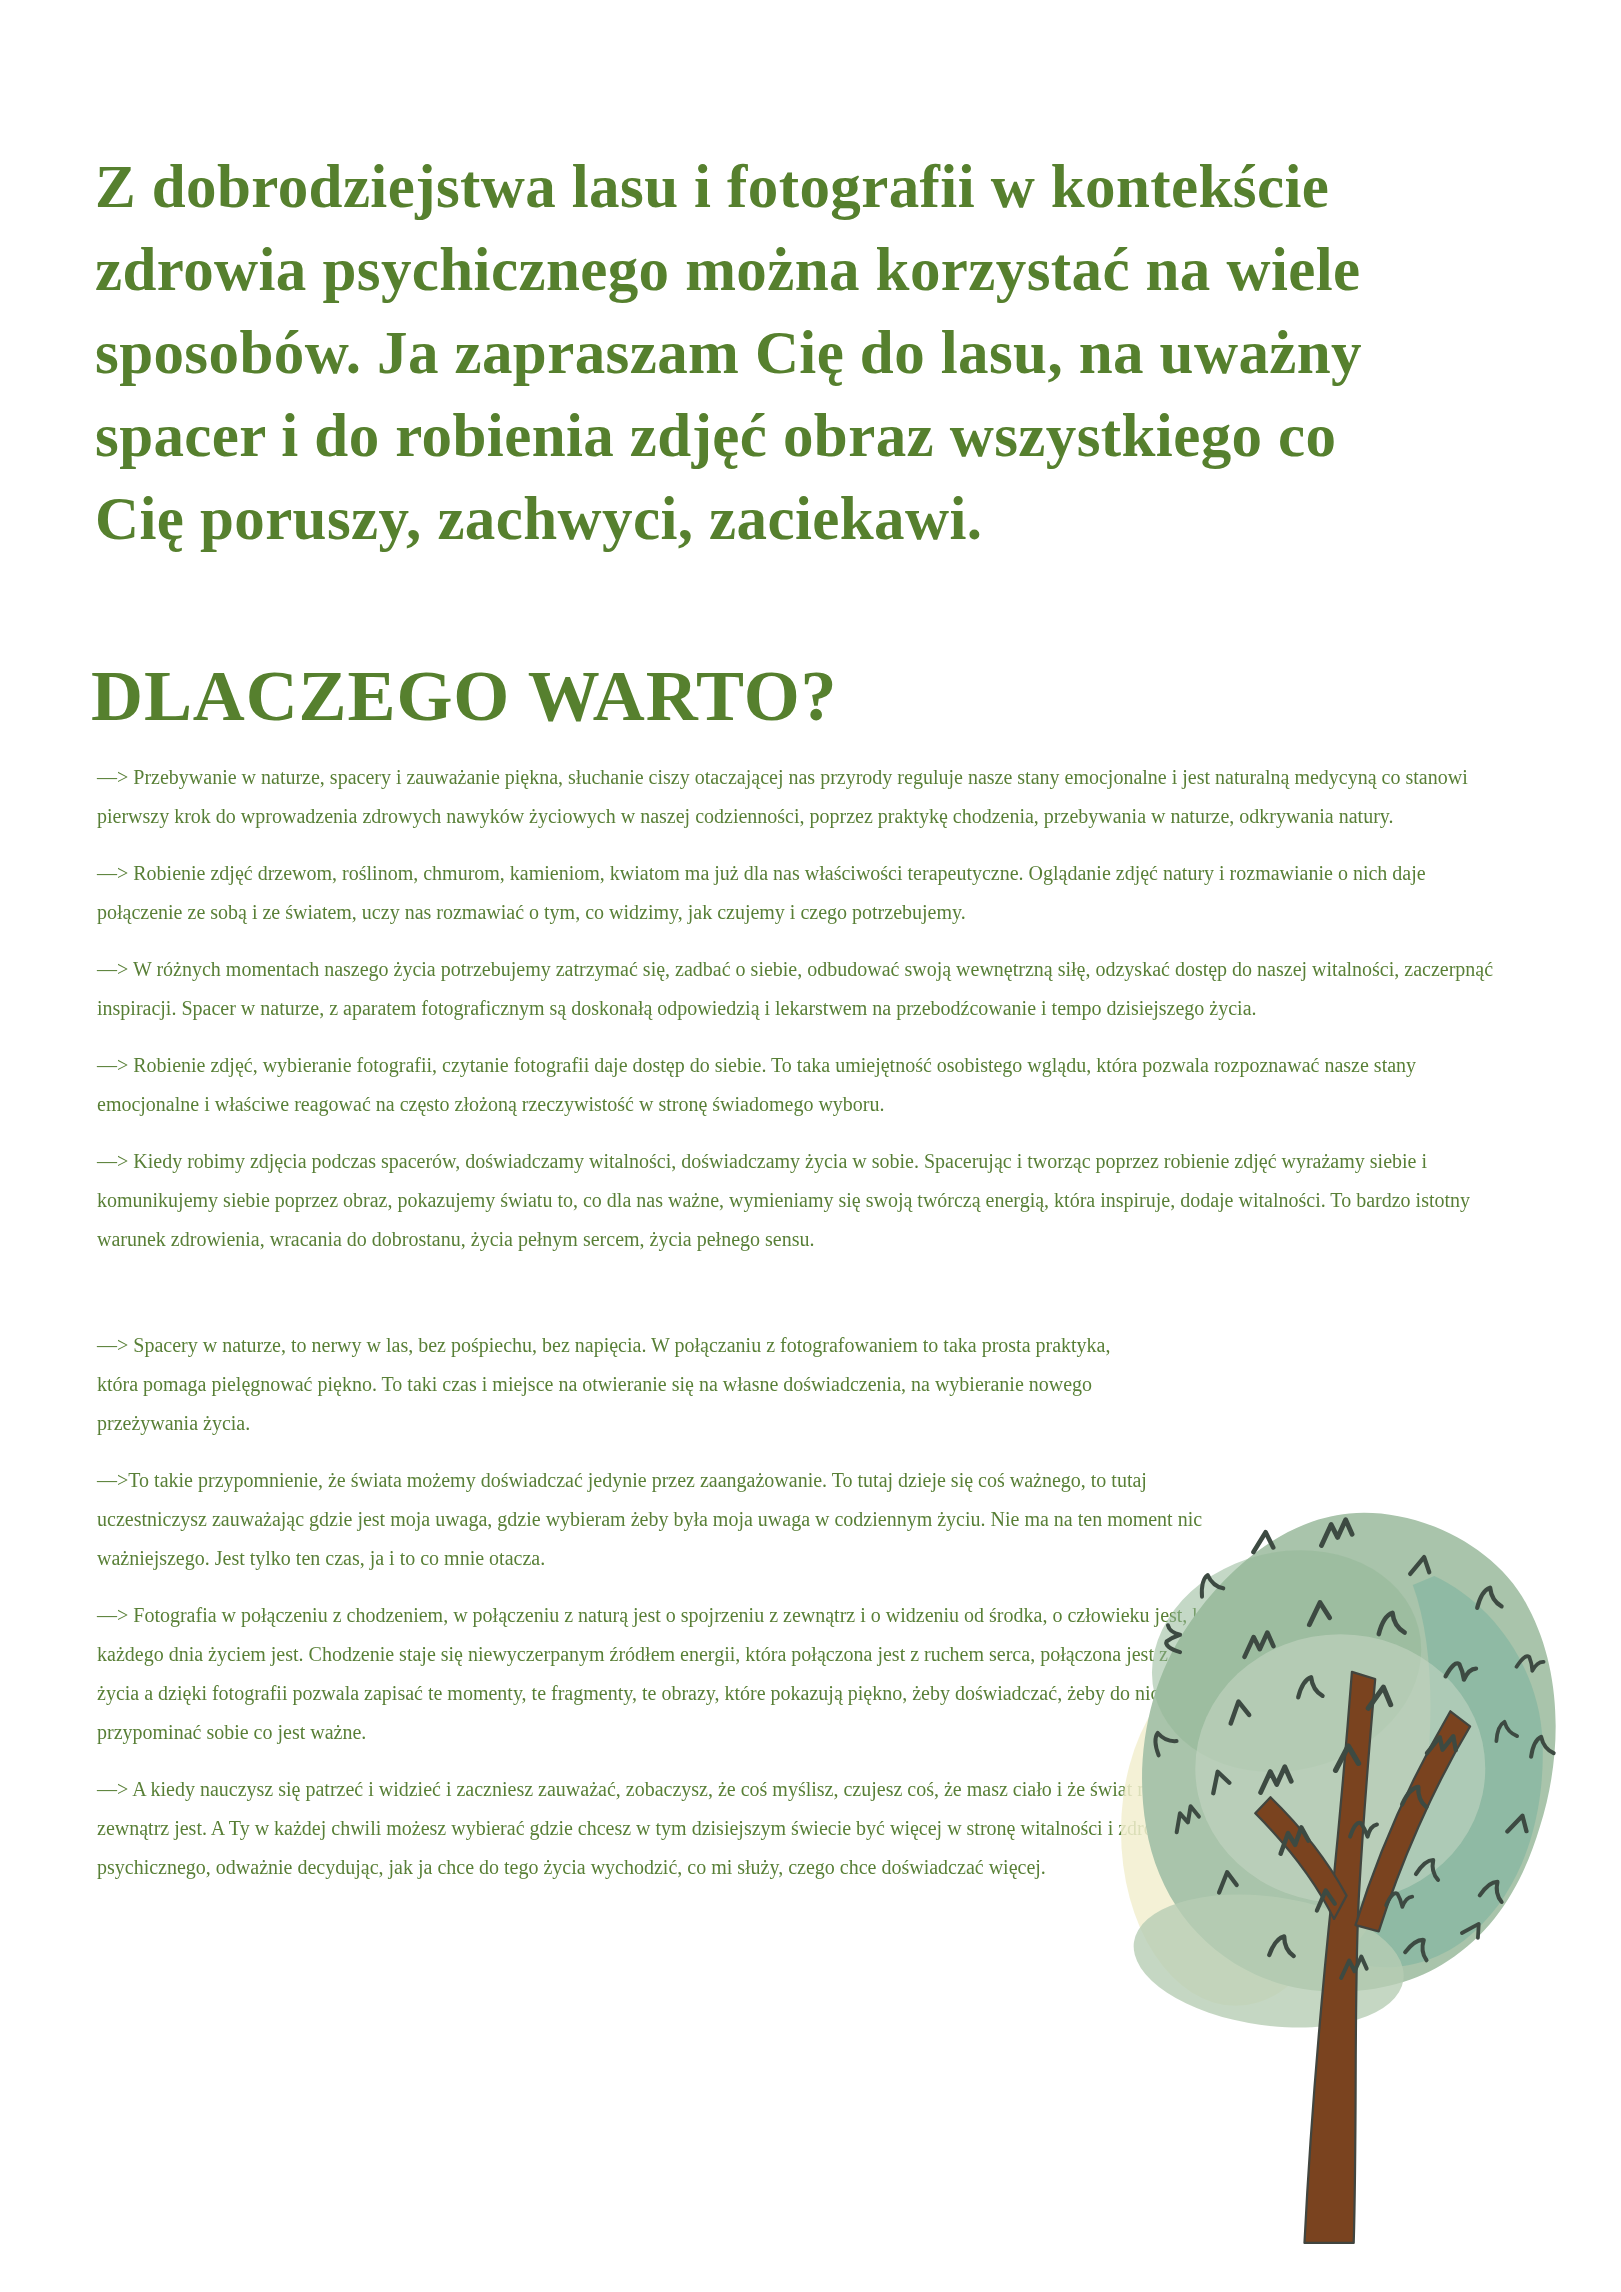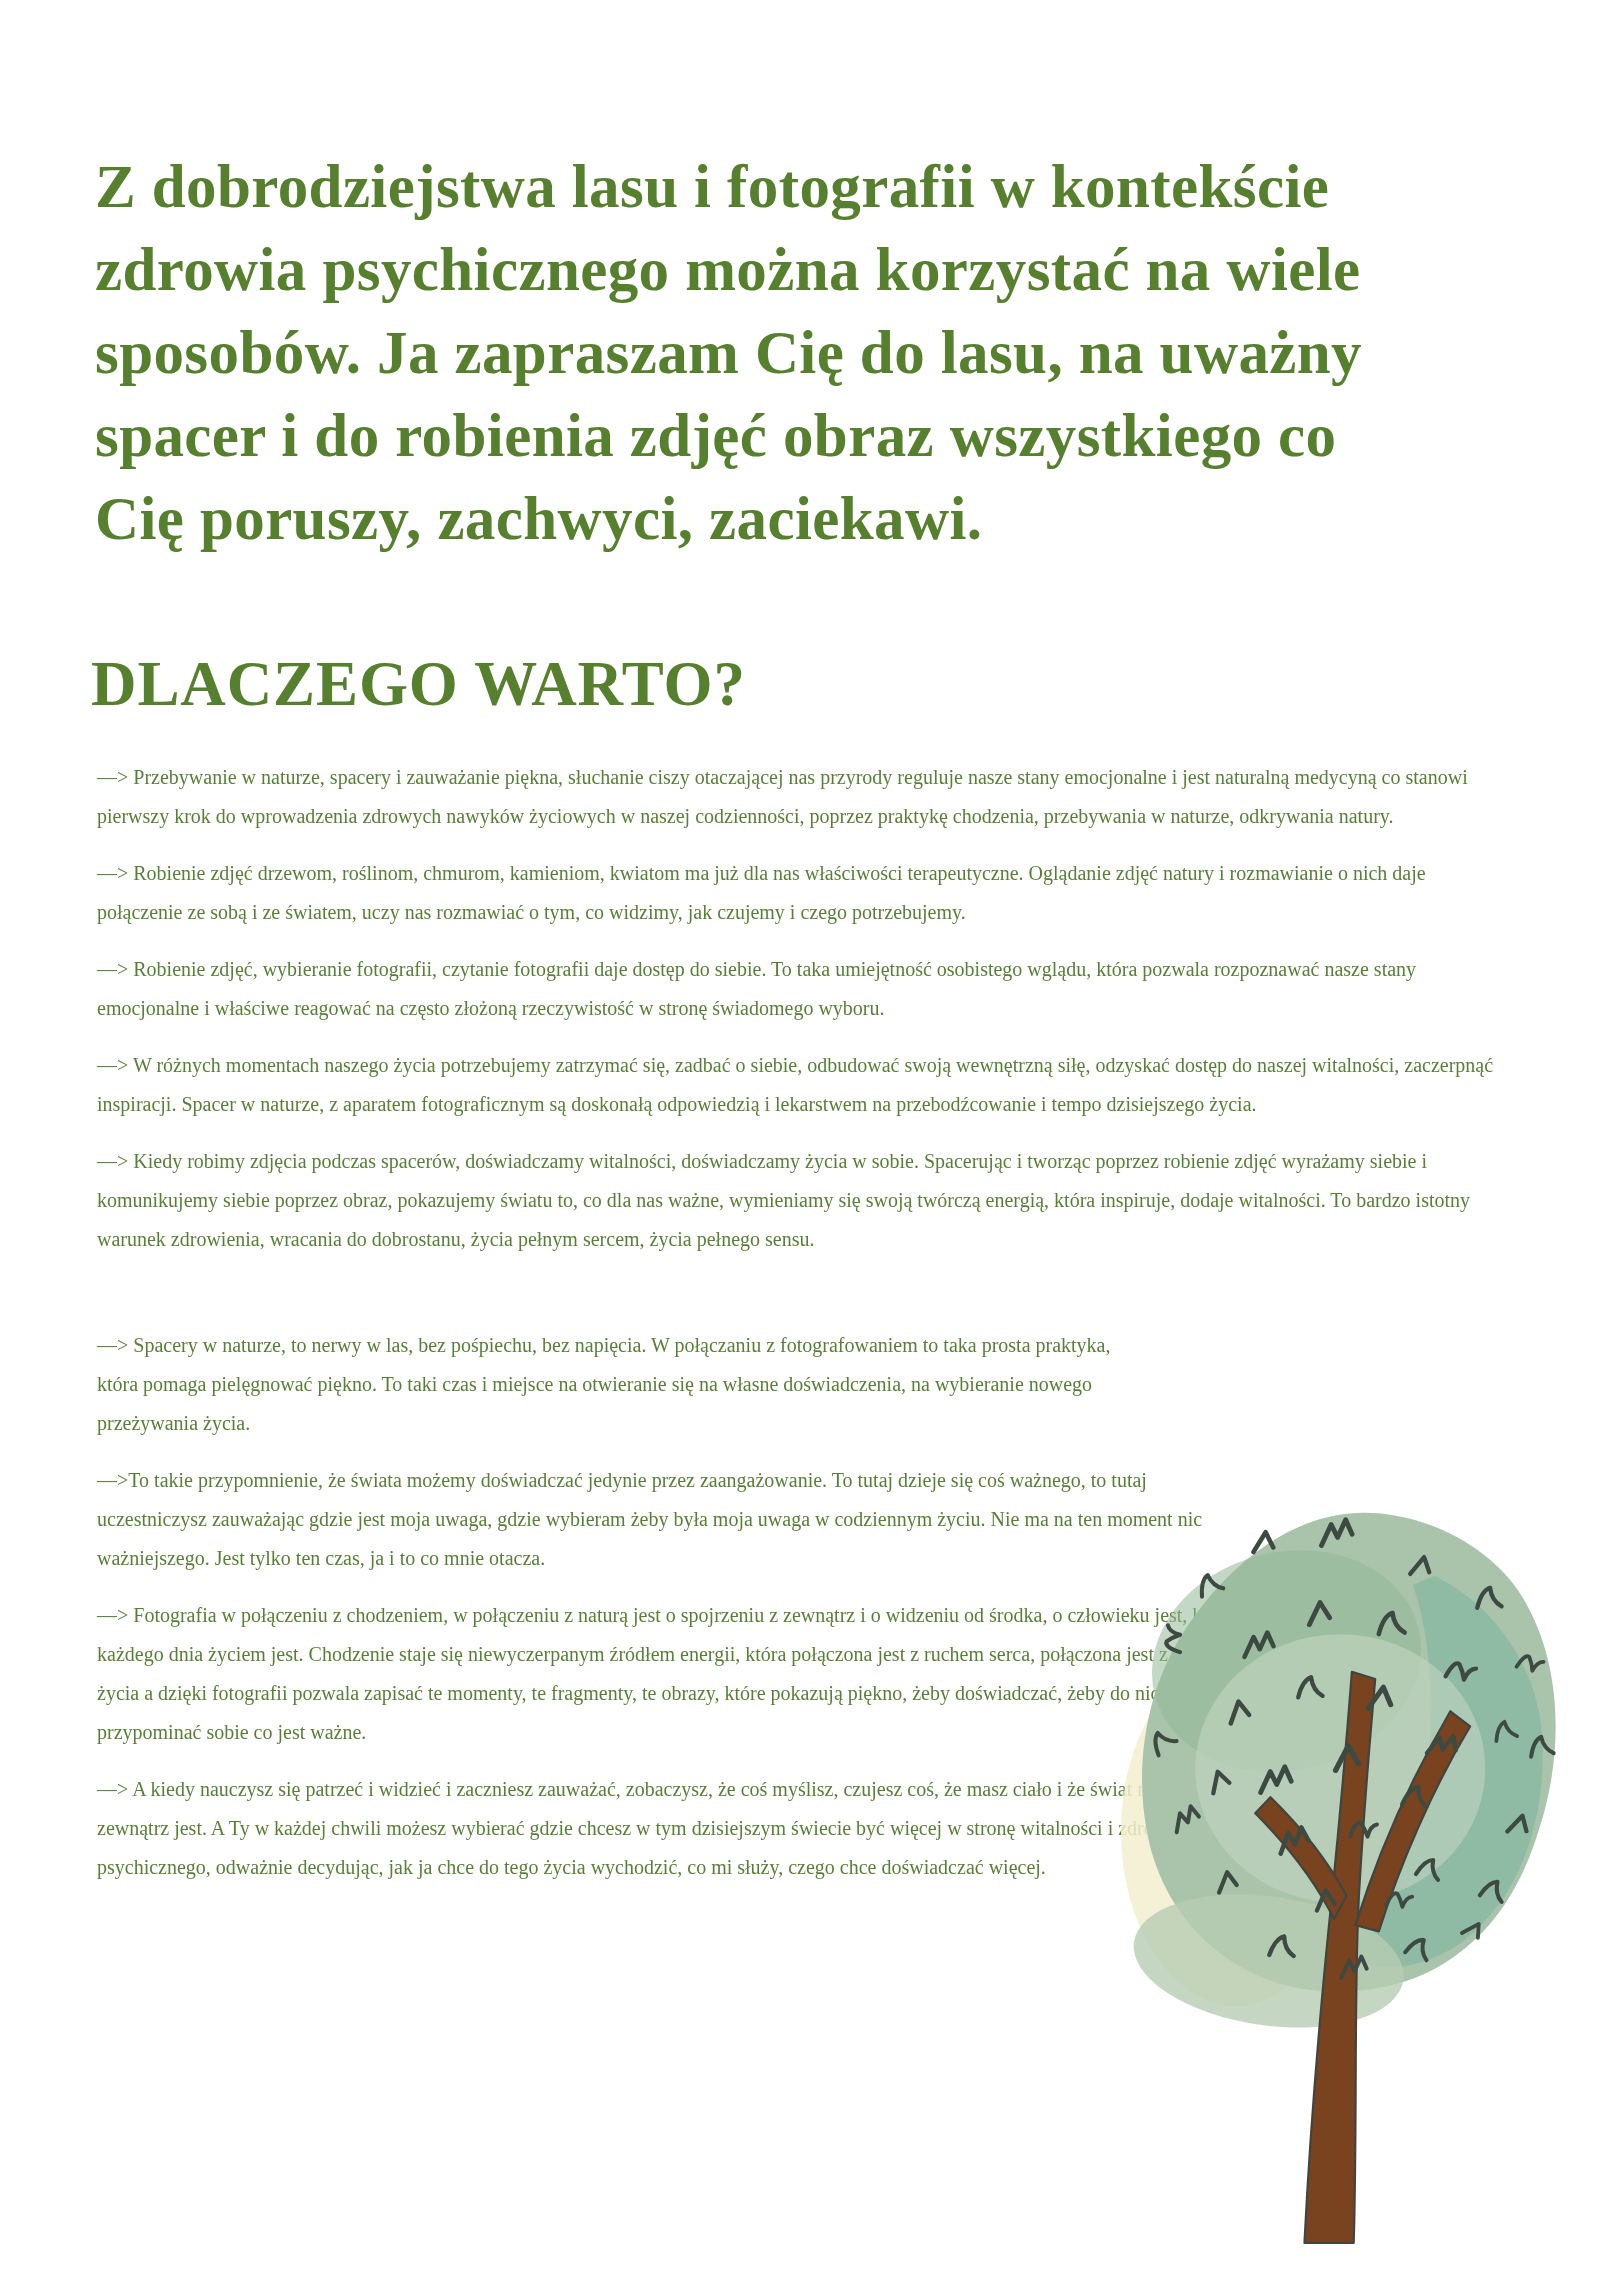--- a/index.html
+++ b/index.html
@@ -15,21 +15,21 @@
     top:104px;left:95px;width:1514px;
     font-size:61px;line-height:83px;
     font-weight:bold;
     letter-spacing:0.4px;
     color:#56802e;
     white-space:pre-line;
   }
   .section-heading{
     position:absolute;
     top:598px;left:91px;width:1514px;
-    font-size:63px;line-height:1.08;
+    font-size:72px;line-height:1.08;
     font-weight:bold;
     letter-spacing:0.9px;
     color:#56802e;
   }
   .body-copy{
     position:absolute;
     top:758px;left:97px;width:1399px;
     color:#587f36;
     font-size:20px;line-height:39px;
   }
@@ -56,22 +56,22 @@
 zdrowia psychicznego można korzystać na wiele
 sposobów. Ja zapraszam Cię do lasu, na uważny
 spacer i do robienia zdjęć obraz wszystkiego co
 Cię poruszy, zachwyci, zaciekawi.</h1>
 
   <h2 class="section-heading">DLACZEGO WARTO?</h2>
 
   <div class="body-copy">
     <p class="w-full">—&gt; Przebywanie w naturze, spacery i zauważanie piękna, słuchanie ciszy otaczającej nas przyrody reguluje nasze stany emocjonalne i jest naturalną medycyną co stanowi pierwszy krok do wprowadzenia zdrowych nawyków życiowych w naszej codzienności, poprzez praktykę chodzenia, przebywania w naturze, odkrywania natury.</p>
     <p class="w-full">—&gt; Robienie zdjęć drzewom, roślinom, chmurom, kamieniom, kwiatom ma już dla nas właściwości terapeutyczne. Oglądanie zdjęć natury i rozmawianie o nich daje połączenie ze sobą i ze światem, uczy nas rozmawiać o tym, co widzimy, jak czujemy i czego potrzebujemy.</p>
+    <p class="w-full">—&gt; W różnych momentach naszego życia potrzebujemy zatrzymać się, zadbać o siebie, odbudować swoją wewnętrzną siłę, odzyskać dostęp do naszej witalności, zaczerpnąć inspiracji. Spacer w naturze, z aparatem fotograficznym są doskonałą odpowiedzią i lekarstwem na przebodźcowanie i tempo dzisiejszego życia.</p>
     <p class="w-full">—&gt; Robienie zdjęć, wybieranie fotografii, czytanie fotografii daje dostęp do siebie. To taka umiejętność osobistego wglądu, która pozwala rozpoznawać nasze stany emocjonalne i właściwe reagować na często złożoną rzeczywistość w stronę świadomego wyboru.</p>
-    <p class="w-full">—&gt; W różnych momentach naszego życia potrzebujemy zatrzymać się, zadbać o siebie, odbudować swoją wewnętrzną siłę, odzyskać dostęp do naszej witalności, zaczerpnąć inspiracji. Spacer w naturze, z aparatem fotograficznym są doskonałą odpowiedzią i lekarstwem na przebodźcowanie i tempo dzisiejszego życia.</p>
     <p class="w-full">—&gt; Kiedy robimy zdjęcia podczas spacerów, doświadczamy witalności, doświadczamy życia w sobie. Spacerując i tworząc poprzez robienie zdjęć wyrażamy siebie i komunikujemy siebie poprzez obraz, pokazujemy światu to, co dla nas ważne, wymieniamy się swoją twórczą energią, która inspiruje, dodaje witalności. To bardzo istotny warunek zdrowienia, wracania do dobrostanu, życia pełnym sercem, życia pełnego sensu.</p>
     <p class="w-p6 gap-before">—&gt; Spacery w naturze, to nerwy w las, bez pośpiechu, bez napięcia. W połączaniu z fotografowaniem to taka prosta praktyka, która pomaga pielęgnować piękno. To taki czas i miejsce na otwieranie się na własne doświadczenia, na wybieranie nowego przeżywania życia.</p>
     <p class="w-p7">—&gt;To takie przypomnienie, że świata możemy doświadczać jedynie przez zaangażowanie. To tutaj dzieje się coś ważnego, to tutaj uczestniczysz zauważając gdzie jest moja uwaga, gdzie wybieram żeby była moja uwaga w codziennym życiu. Nie ma na ten moment nic ważniejszego. Jest tylko ten czas, ja i to co mnie otacza.</p>
     <p class="w-p8">—&gt; Fotografia w połączeniu z chodzeniem, w połączeniu z naturą jest o spojrzeniu z zewnątrz i o widzeniu od środka, o człowieku jest, który każdego dnia życiem jest. Chodzenie staje się niewyczerpanym źródłem energii, która połączona jest z ruchem serca, połączona jest z pięknem życia a dzięki fotografii pozwala zapisać te momenty, te fragmenty, te obrazy, które pokazują piękno, żeby doświadczać, żeby do nich wracać i przypominać sobie co jest ważne.</p>
     <p class="w-p9">—&gt; A kiedy nauczysz się patrzeć i widzieć i zaczniesz zauważać, zobaczysz, że coś myślisz, czujesz coś, że masz ciało i że świat na zewnątrz jest. A Ty w każdej chwili możesz wybierać gdzie chcesz w tym dzisiejszym świecie być więcej w stronę witalności i zdrowia psychicznego, odważnie decydując, jak ja chce do tego życia wychodzić, co mi służy, czego chce doświadczać więcej.</p>
   </div>
 
   <svg class="tree" viewBox="0 0 524 880" xmlns="http://www.w3.org/2000/svg">
     <defs>
       <path id="mk1" d="M0 16 L6 3 L10 11 L15 0 L19 9" fill="none" stroke-linecap="round" stroke-linejoin="round"></path>

